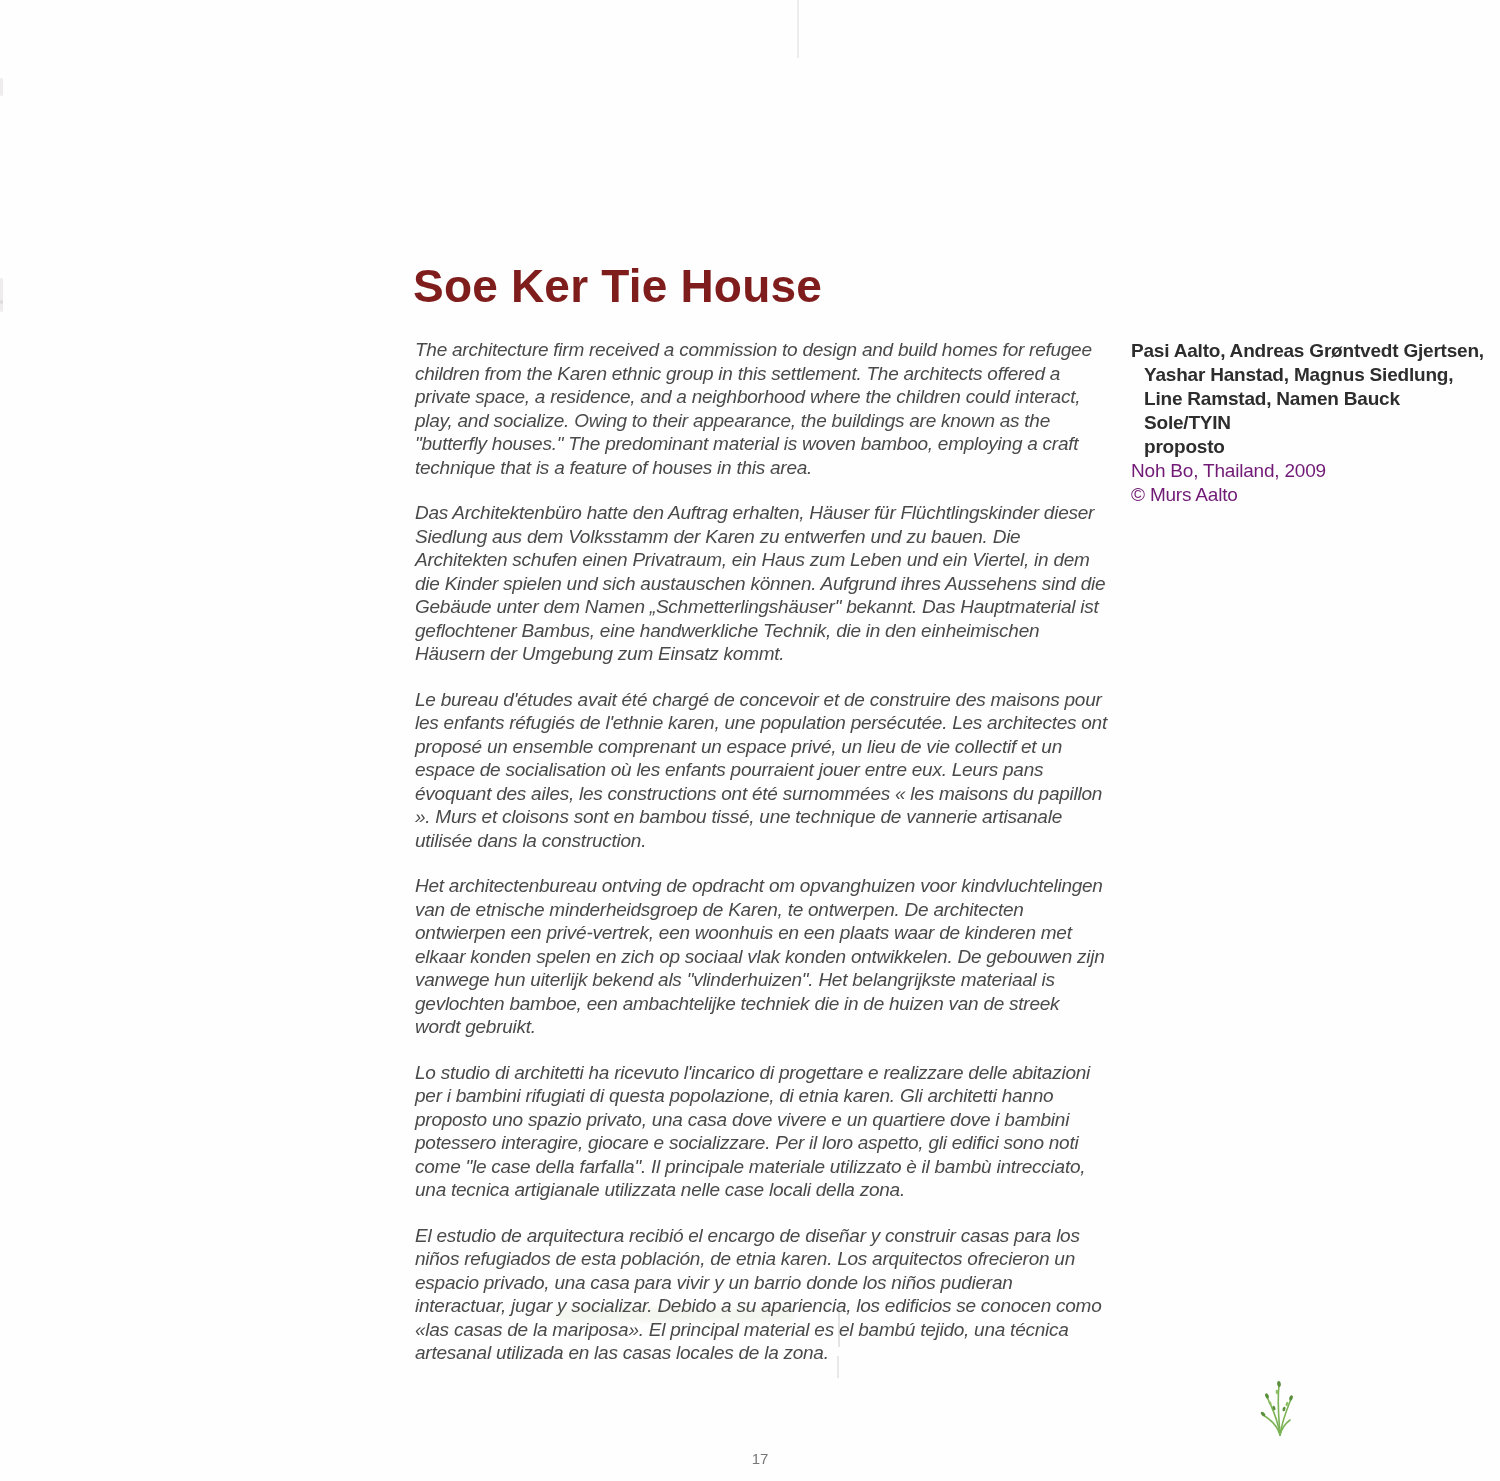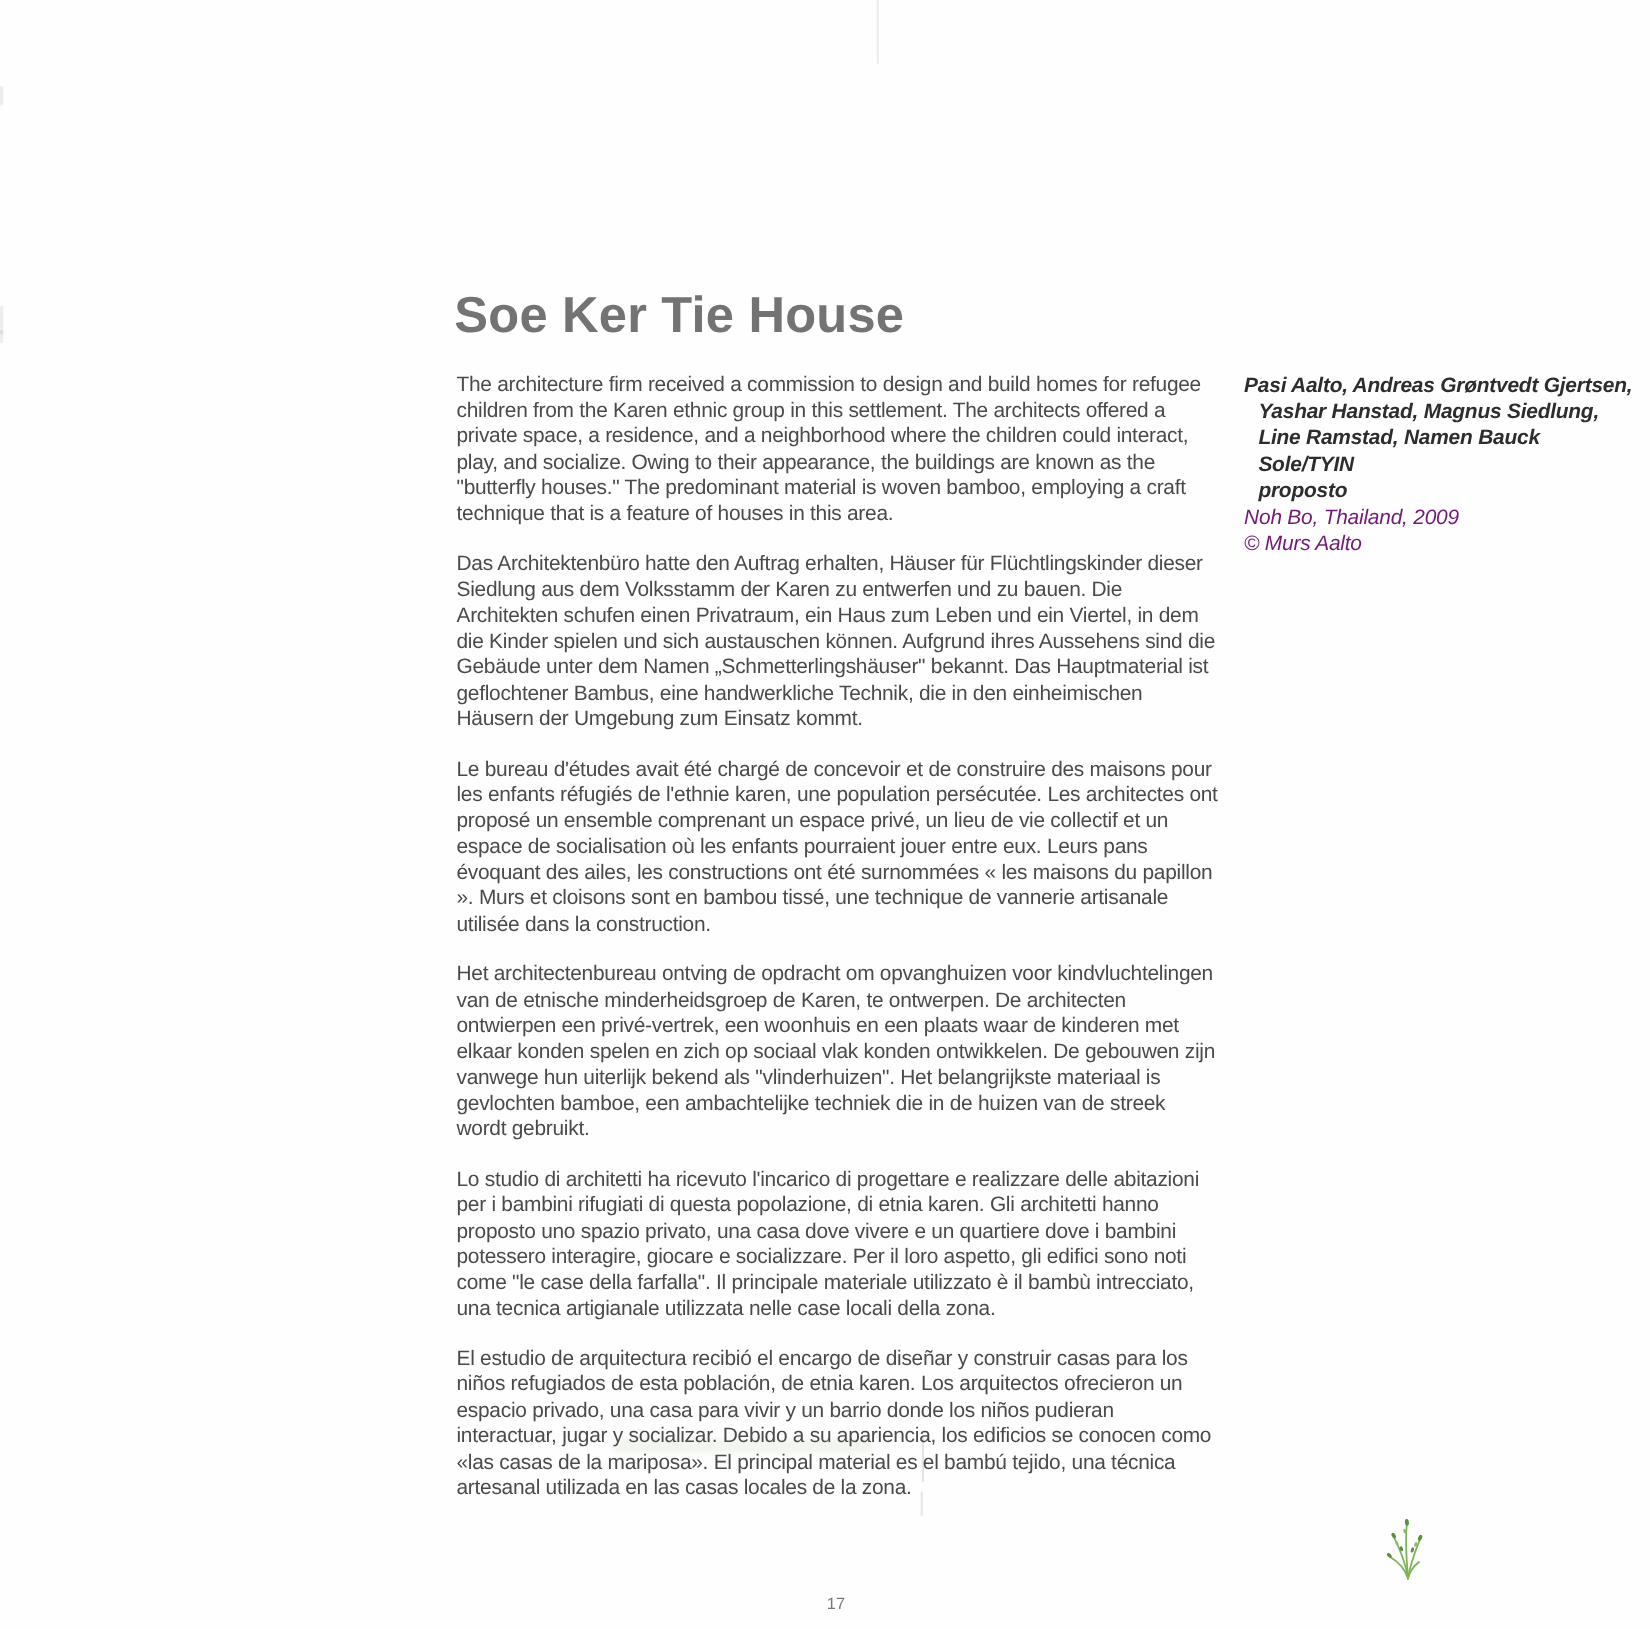--- a/index.html
+++ b/index.html
@@ -17,48 +17,48 @@
   }
 
   
   .title {
     position: absolute;
     left: 413px;
     top: 228px;
     font-size: 46px;
     font-weight: 800;
     letter-spacing: 0.2px;
-    color: #737373;
+    color: #7f1d1d;
   }
 
   
   .main-col {
     position: absolute;
     left: 415px;
     top: 338px;
     width: 692px;
+    font-style: italic;
   }
   .main-col p {
     margin: 0 0 22px 0;
     font-size: 19px;
     line-height: 23.5px;
     letter-spacing: -0.25px;
     color: #4a4a4a;
   }
 
   
   .credits {
     position: absolute;
     left: 1131px;
     top: 339px;
     width: 360px;
     font-size: 19px;
     line-height: 24px;
     letter-spacing: -0.2px;
-    font-style: italic;
   }
   .credit-line {
     color: #701a75;
   }
   .credit-line.bold {
     font-weight: bold;
     color: #2d2d2d;
   }
   .credit-line.indent {
     padding-left: 13px;

